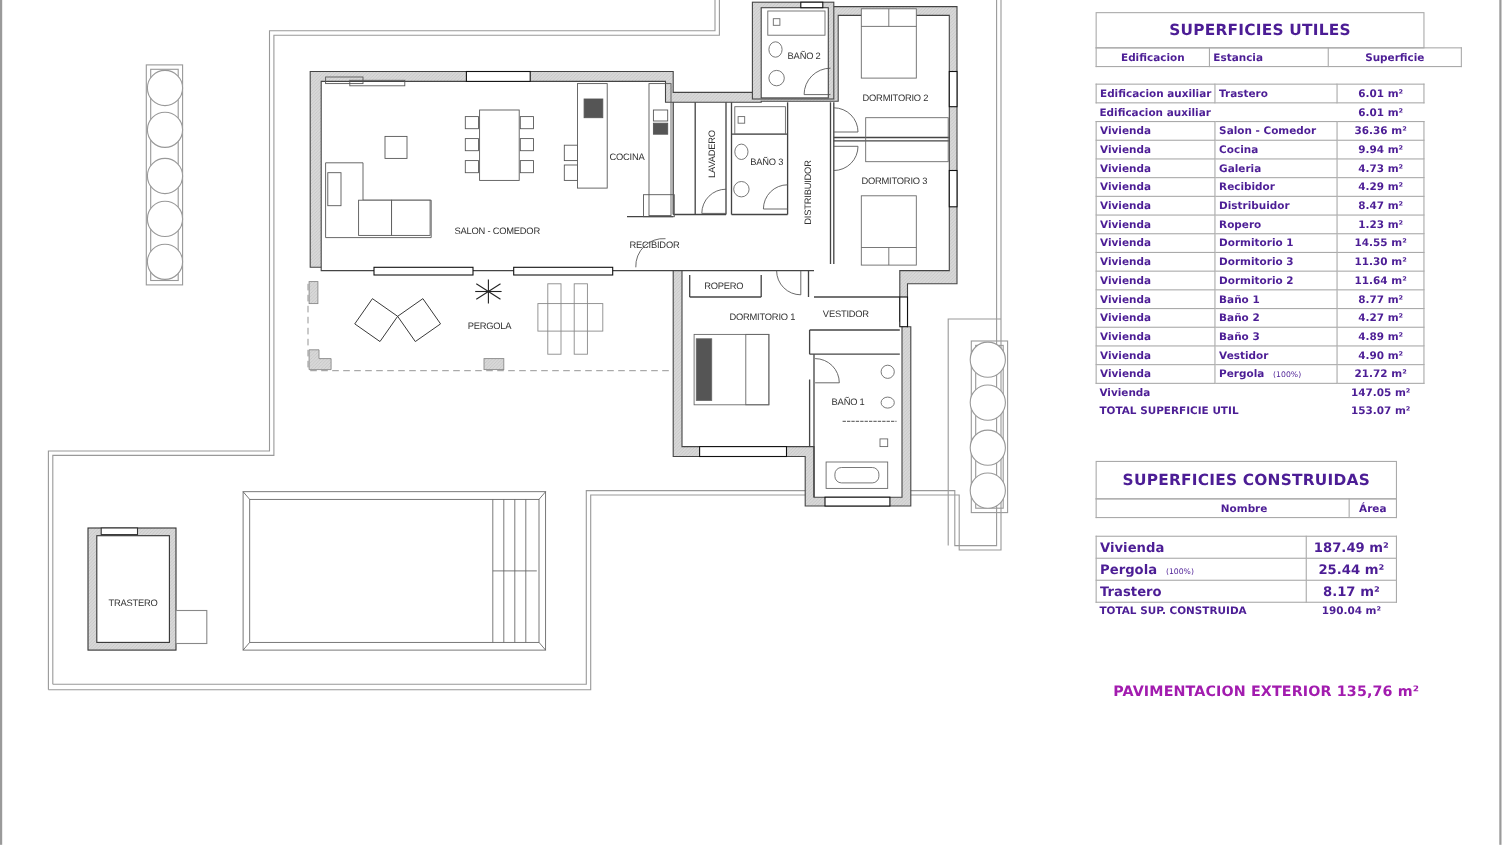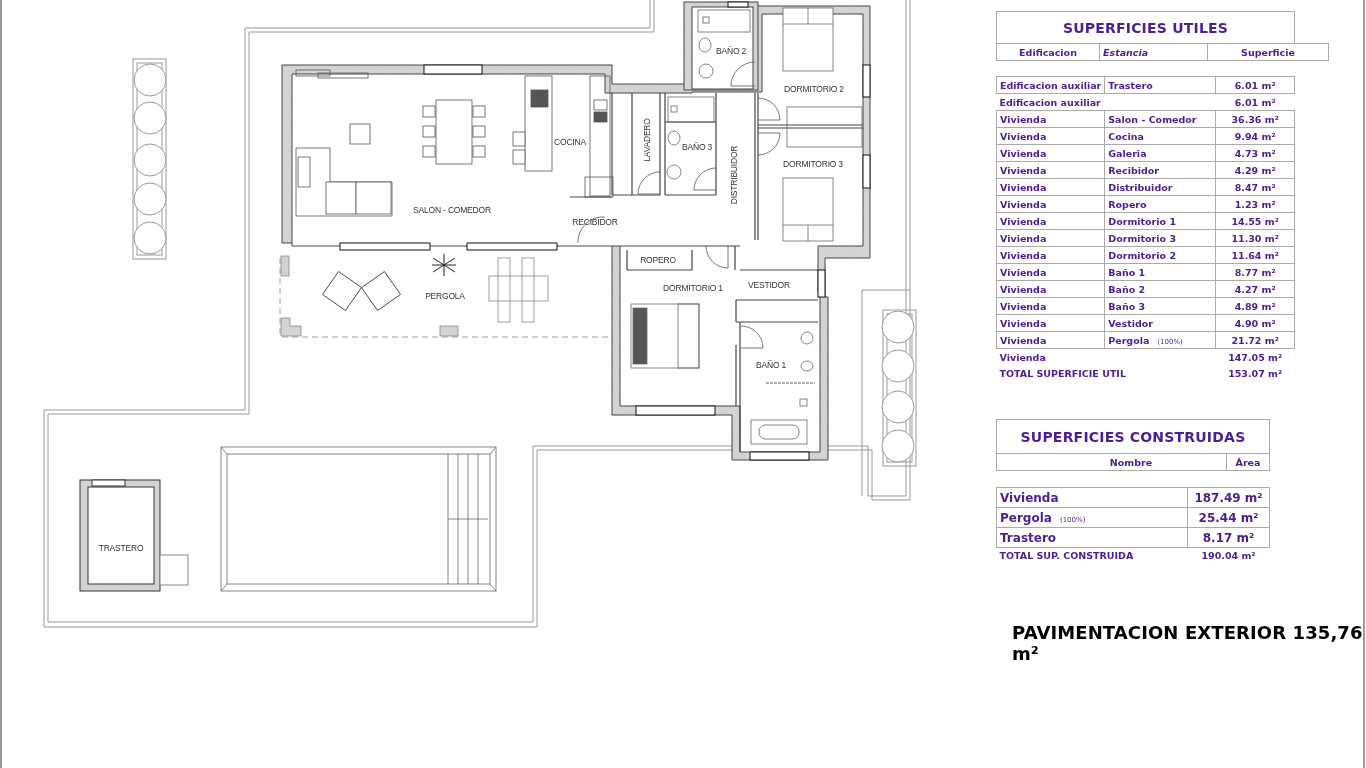--- a/index.html
+++ b/index.html
@@ -11,21 +11,21 @@
 
   .tbl{position:absolute;font-family:"DejaVu Sans",sans-serif;font-weight:bold;color:#4c1d95;}
   .tbl table{border-collapse:collapse;}
   .tbl td{border:1px solid #aaa;padding:0 3px;height:16px;font-size:9.5px;white-space:nowrap;}
   .title-box{border:1px solid #aaa;text-align:center;font-size:14px;letter-spacing:0.2px;}
   .hdr td{text-align:center;font-size:9.5px;}
   td.val{text-align:center;}
   td.nob{border:none;}
   .pct{font-size:7px;font-weight:normal;margin-left:8px;}
   .big td{font-size:12px;height:19px;}
-  .pav{position:absolute;left:1012px;top:622px;font-family:"DejaVu Sans",sans-serif;font-weight:bold;font-size:18px;color:#000000;letter-spacing:0.1px;}
+  .pav{position:absolute;left:1012px;top:622px;font-family:"DejaVu Sans",sans-serif;font-weight:bold;font-size:13px;color:#a21caf;letter-spacing:0.1px;}
 </style>
 </head>
 <body>
 
 <div class="frame-l"></div>
 <div class="frame-r"></div>
 
 <svg class="plan" width="990" height="768" viewBox="0 0 990 768">
   <defs>
     <pattern id="hatch" width="3" height="3" patternUnits="userSpaceOnUse">
@@ -249,21 +249,21 @@
     <text class="lbl" x="121" y="551" text-anchor="middle">TRASTERO</text>
   </g>
 </svg>
 
 <div class="tbl" style="left:996px;top:11px;">
   <div class="title-box" style="width:297px;height:31px;line-height:33px;">SUPERFICIES UTILES</div>
   <table class="hdr" style="width:333px;margin-top:-1px;">
     <tbody>
         <tr>
       <td style="width:96px;">Edificacion</td>
-      <td style="width:101px;text-align:left;font-style:italic;">Estancia</td>
+      <td style="width:101px;text-align:left;">Estancia</td>
       <td>Superficie</td>
     </tr>
   </tbody>
     </table>
   <table style="width:299px;margin-top:15px;">
     <tbody>
         <tr>
       <td style="width:100px;">Edificacion auxiliar</td>
       <td style="width:104px;">Trastero</td>
       <td class="val">6.01 m²</td>

